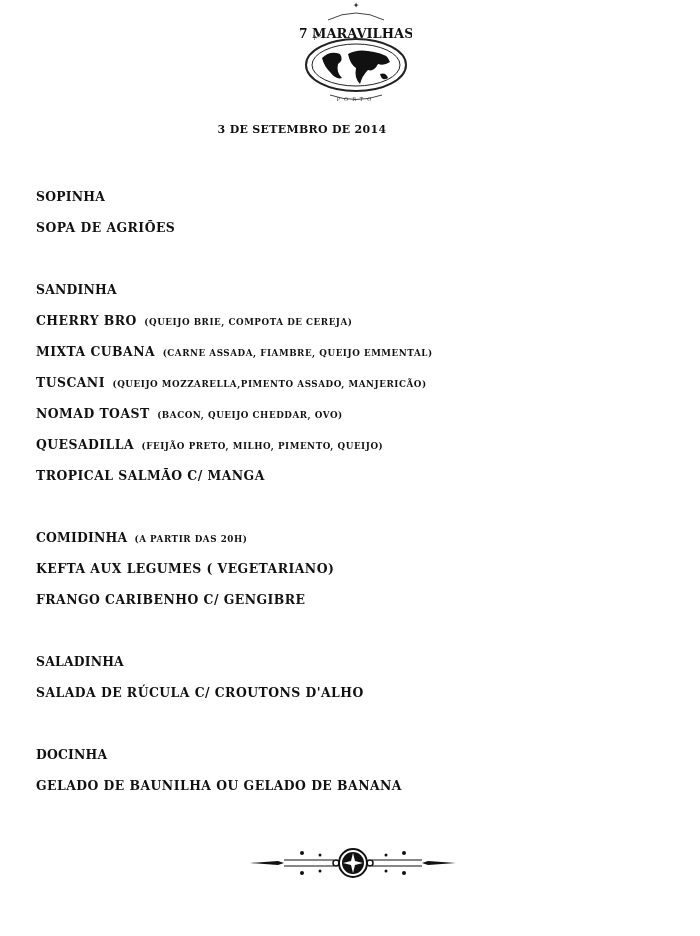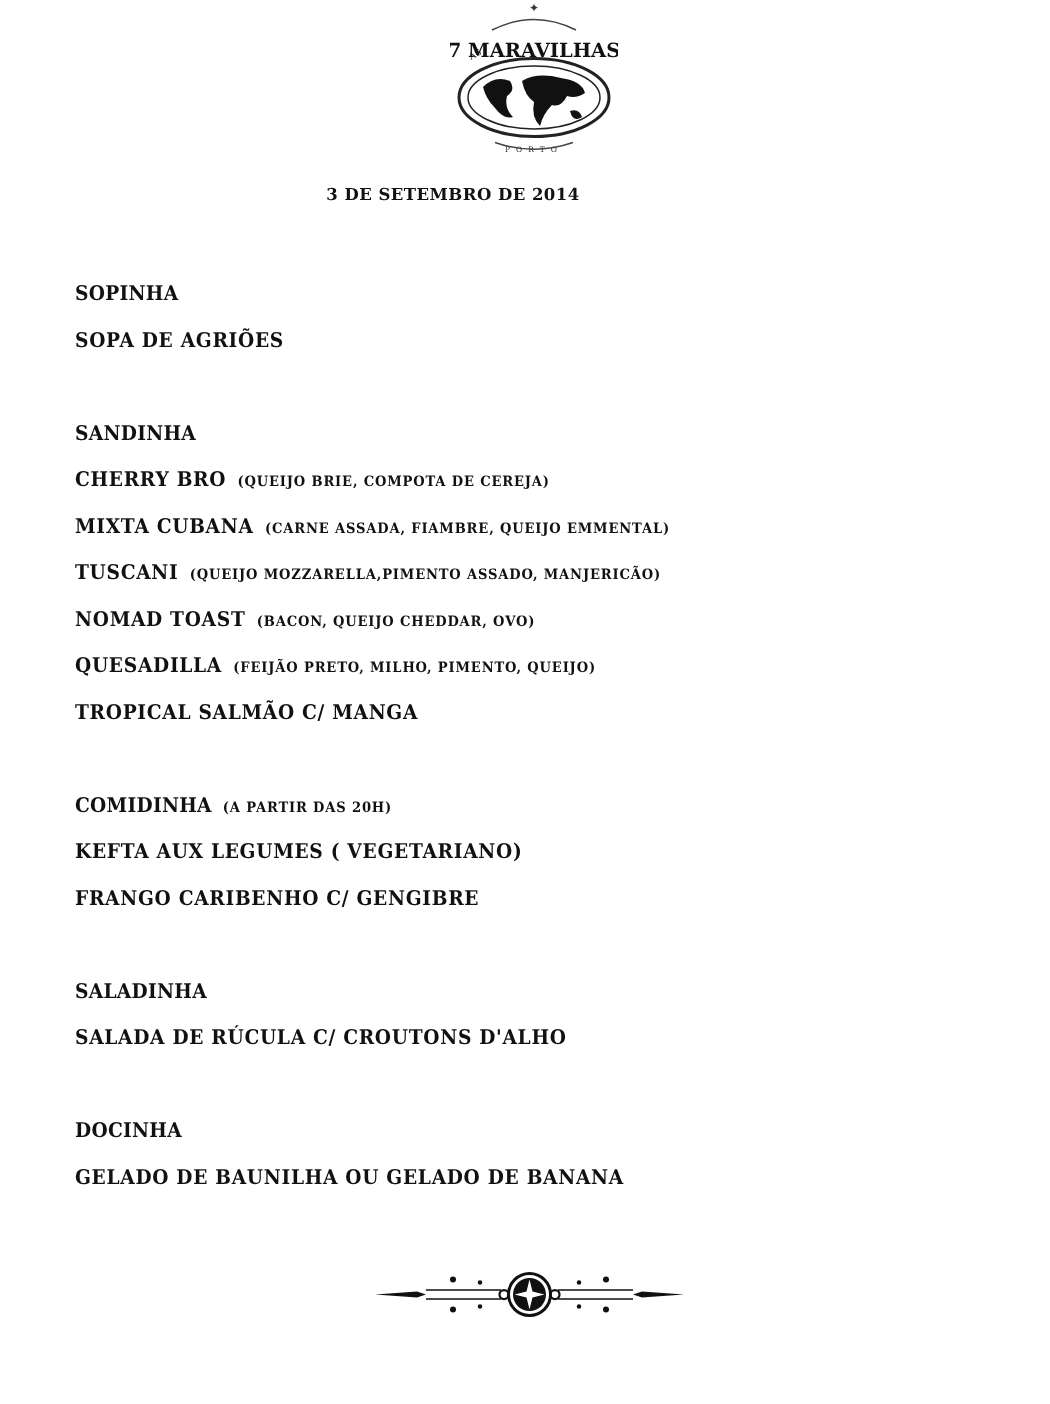--- a/index.html
+++ b/index.html
@@ -1,21 +1,21 @@
 <!DOCTYPE html>
 <html><head>
   <meta charset="utf-8">
   <style>
     html, body { margin: 0; padding: 0; background: #ffffff; }
     body { width: 700px; height: 936px; position: relative; overflow: hidden; color: #111; }
     .page { position: absolute; left: 0; top: 0; width: 700px; height: 936px; }
     .logo { position: absolute; left: 300px; top: 0; width: 112px; height: 110px; }
     .date { position: absolute; left: 0; width: 604px; top: 123px; text-align: center;
       font-family: "DejaVu Serif", serif; font-weight: bold; font-size: 11px; letter-spacing: 0.3px; }
-    .content { position: absolute; left: 50px; top: 185px; width: 640px; }
+    .content { position: absolute; left: 36px; top: 185px; width: 640px; }
     .line { font-family: "DejaVu Serif", serif; font-weight: bold; font-size: 13.5px; height: 31px; line-height: 22px;
       letter-spacing: 0.5px; transform: scaleX(0.92); transform-origin: left center; white-space: nowrap; }
     .heading { font-size: 13.5px; letter-spacing: 0.2px; font-weight: 900; }
     .note { font-size: 9.5px; letter-spacing: 0.6px; margin-left: 3px; }
     .gap { height: 31px; }
     .ornament { position: absolute; left: 248px; top: 845px; width: 210px; height: 36px; }
   </style>
 </head>
 <body>
 

